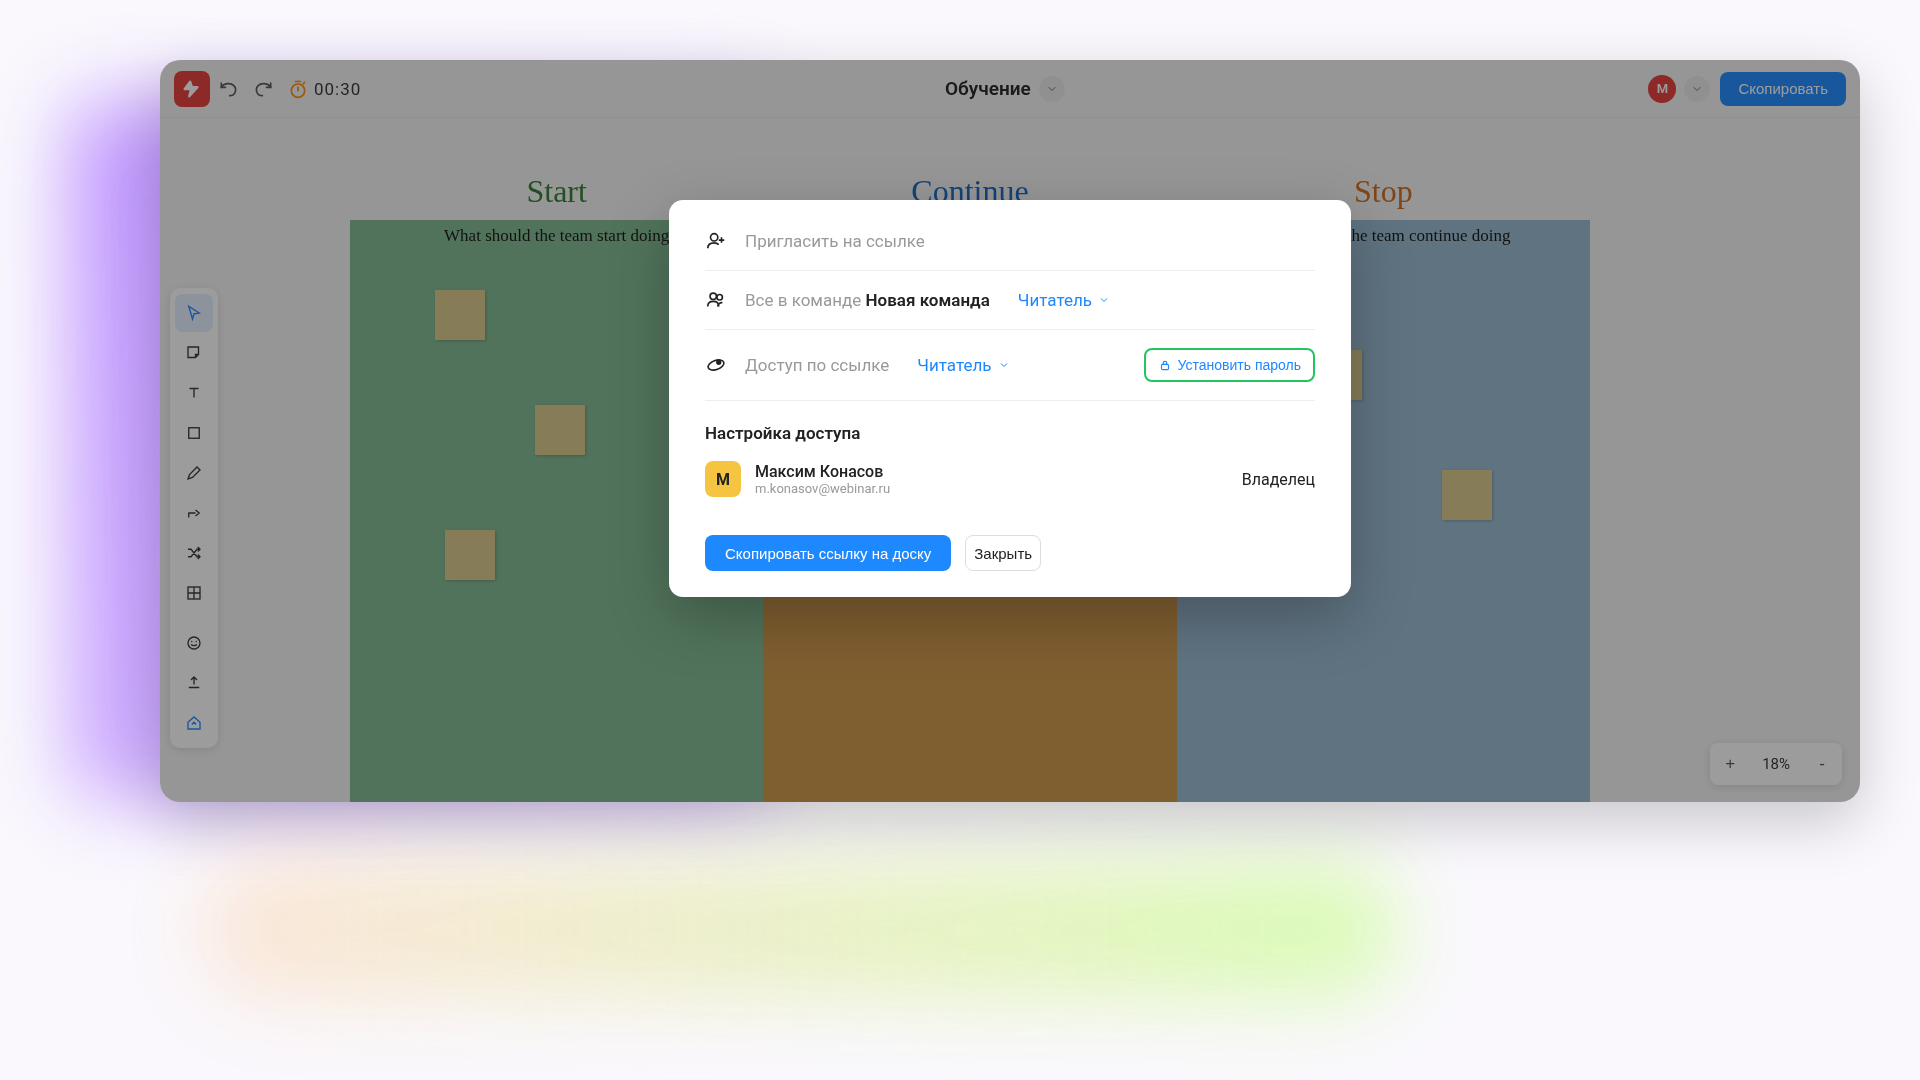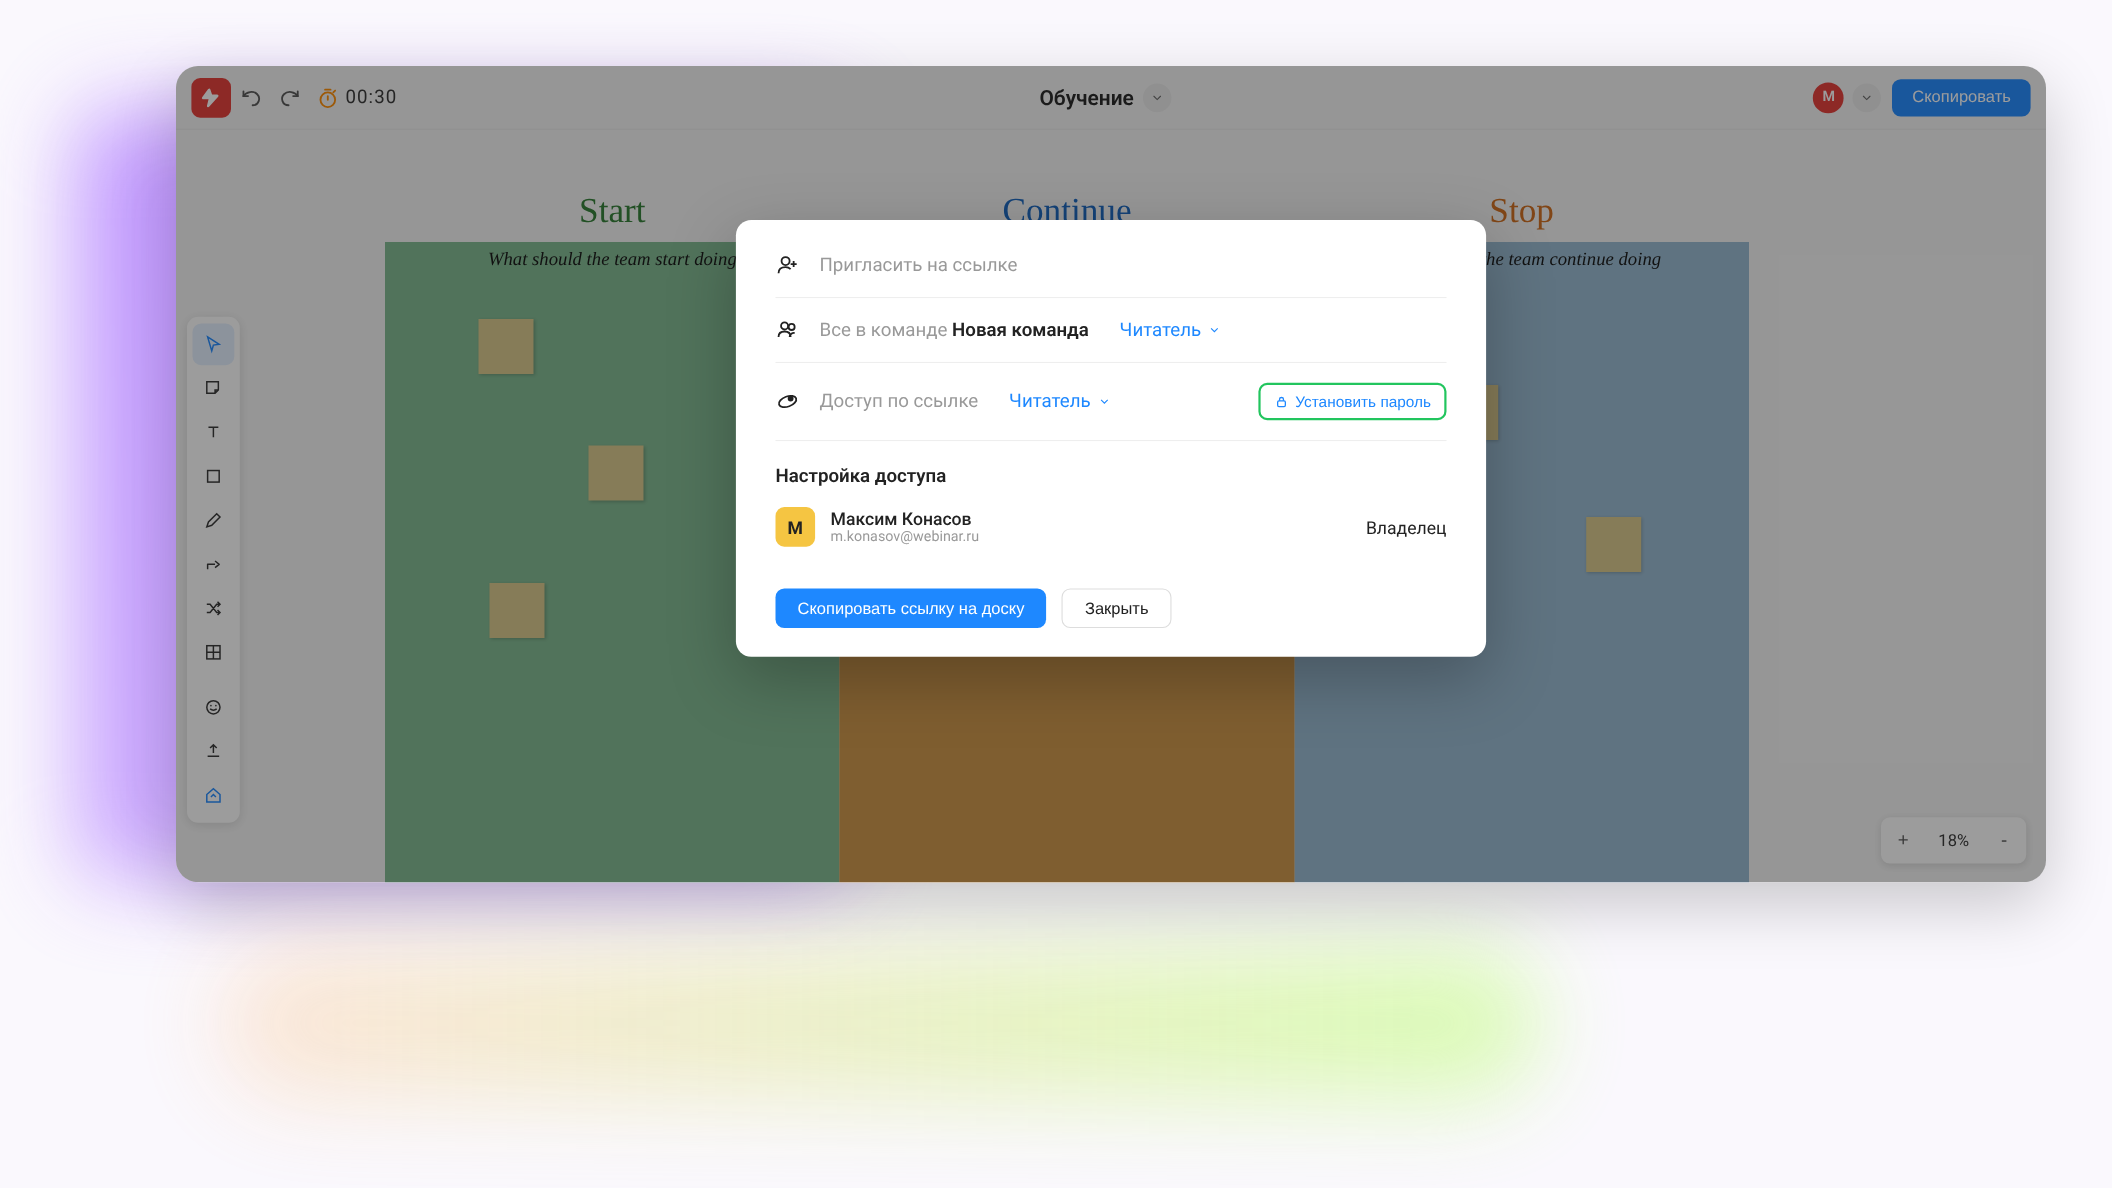--- a/index.html
+++ b/index.html
@@ -25,40 +25,40 @@
   .zoom{position:absolute;bottom:18px;right:18px;display:flex;align-items:center;background:#fff;border-radius:8px;box-shadow:0 2px 8px rgba(0,0,0,.12);height:42px;}
   .zoom button{width:40px;height:42px;border:none;background:transparent;cursor:pointer;font-size:17px;color:#555;}
   .zoom .lvl{padding:0 12px;font-size:15px;color:#333;}
   .board{position:absolute;top:45px;left:190px;width:1240px;}
   .heads{display:flex;}
   .hcol{flex:1;text-align:center;font-family:'Times New Roman',serif;font-size:32px;padding:10px 0;}
   .h-start{color:#2e7d32;}.h-stop{color:#d06b1a;}.h-cont{color:#1565c0;}
   .cols{display:flex;height:670px;}
   .col{flex:1;position:relative;}
   .col-start{background:#7eb88f;}.col-stop{background:#cd9445;}.col-cont{background:#97b9d0;}
-  .sub{position:absolute;top:6px;width:100%;text-align:center;font-family:'Times New Roman',serif;font-size:17px;color:#111;font-style:italic;}
+  .sub{position:absolute;top:6px;width:100%;text-align:center;font-family:'Times New Roman',serif;font-size:17px;color:#111;}
   .note{position:absolute;width:50px;height:50px;background:#dac98b;box-shadow:1px 1px 3px rgba(0,0,0,.2);}
   .dim{position:absolute;inset:0;background:rgba(20,20,20,.42);}
   .modal{position:absolute;top:140px;left:50%;transform:translateX(-50%);width:610px;background:#fff;border-radius:14px;padding:30px 36px 26px;box-shadow:0 20px 60px rgba(0,0,0,.25);}
   .mrow{display:flex;align-items:center;gap:18px;padding:18px 0;border-bottom:1px solid #eee;}
   .mrow.noborder{border-bottom:none;}
   .mrow .micon{width:22px;color:#222;flex-shrink:0;}
   .mtext{font-size:17px;color:#999;}
   .mtext b{color:#222;font-weight:600;}
   .perm{display:flex;align-items:center;gap:6px;color:#1e88ff;font-size:17px;cursor:pointer;margin-left:10px;}
   .setpass{margin-left:auto;height:34px;padding:0 12px;border:2px solid #22c55e;background:#fff;color:#1e88ff;border-radius:8px;font-size:14px;display:flex;align-items:center;gap:6px;cursor:pointer;}
   .sect{font-size:17px;font-weight:600;color:#222;margin:22px 0 10px;}
   .member{display:flex;align-items:center;gap:14px;padding:8px 0;}
   .mava{width:36px;height:36px;background:#f5c542;border-radius:8px;display:flex;align-items:center;justify-content:center;font-weight:700;color:#222;}
   .mname{font-size:16px;color:#222;font-weight:500;}
   .memail{font-size:13px;color:#999;}
   .mrole{margin-left:auto;font-size:16px;color:#222;}
   .mactions{display:flex;gap:14px;margin-top:30px;}
   .btn-pri{height:36px;padding:0 20px;background:#1e88ff;color:#fff;border:none;border-radius:8px;font-size:15px;cursor:pointer;}
-  .btn-sec{height:36px;padding:0 20px;background:#fff;color:#222;border:1px solid #ddd;border-radius:8px;font-size:15px;cursor:pointer;}
+  .btn-sec{height:36px;padding:0 8px;background:#fff;color:#222;border:1px solid #ddd;border-radius:8px;font-size:15px;cursor:pointer;}
   svg{display:block;}
 </style>
 </head>
 <body>
 
 <div class="glow glow1"></div>
 <div class="glow glow2"></div>
 
 <div class="app">
 

